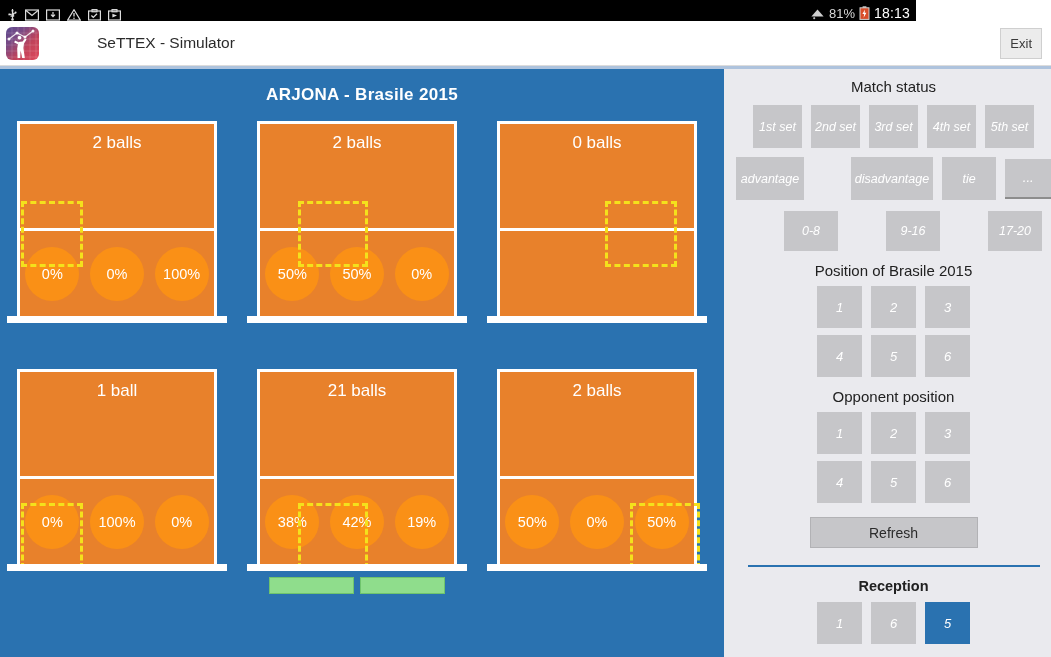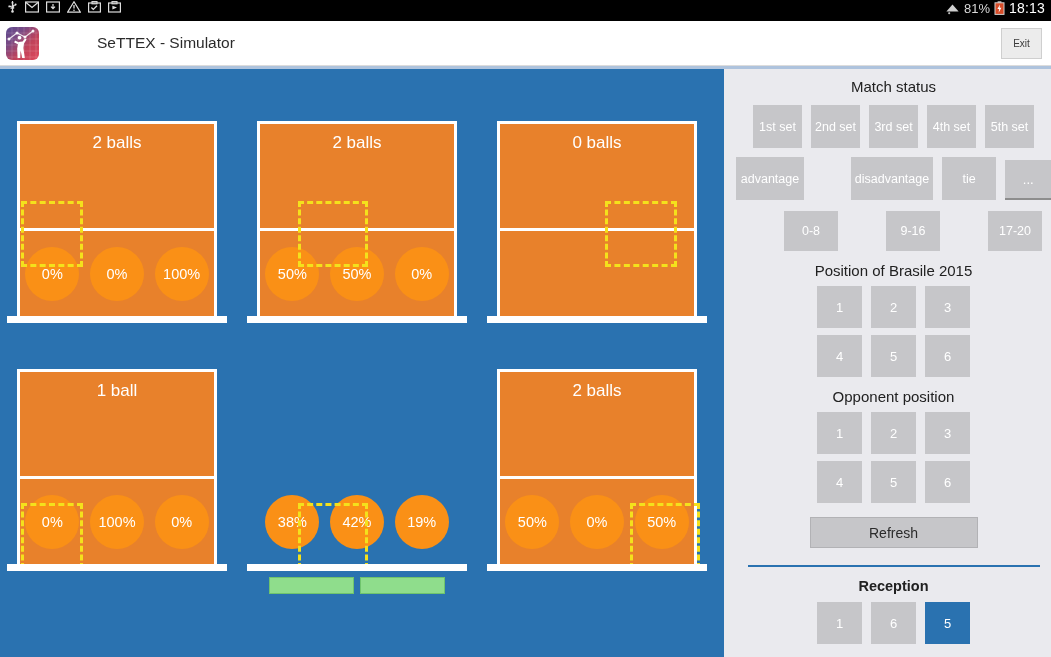--- a/index.html
+++ b/index.html
@@ -6,23 +6,23 @@
   html, body {
     width: 1051px; height: 657px;
     overflow: hidden;
     font-family: "Liberation Sans", sans-serif;
     background: #ffffff;
   }
 
   
   .statusbar {
     position: absolute; left: 0; top: 0;
-    width: 1051px; height: 21px;
+    width: 916px; height: 21px;
     background: #000000;
-    display: flex; align-items: flex-start;
+    display: flex; align-items: flex-end;
     color: #e8e8e8;
   }
   .sb-left { display: flex; align-items: center; gap: 7px; padding-left: 7px; }
   .sb-right { margin-left: auto; display: flex; align-items: center; gap: 4px; padding-right: 6px; }
   .sb-icon { display: inline-block; line-height: 1; }
   .sb-icon svg { display: block; }
   .sb-text { font-size: 14px; color: #ffffff; letter-spacing: .2px; }
   .sb-pct { font-size: 13px; color: #d8d8d8; }
 
   
@@ -45,21 +45,21 @@
   .app-title {
     margin-left: 12px;
     font-size: 15.5px; color: #2b2b2b; font-weight: normal;
   }
   .exit-btn {
     margin-left: auto; margin-right: 9px;
     min-width: 41px; height: 31px;
     background: #ececec;
     border: 1px solid #cfcfcf;
     color: #3a3a3a;
-    font-size: 10px;
+    font-size: 13px;
     display: flex; align-items: center; justify-content: center;
     padding: 8px 9px;
     cursor: pointer;
   }
 
   .thin-rule {
     position: absolute; left: 0; top: 66px;
     width: 1051px; height: 3px;
     background: #aec3dd;
   }
@@ -142,21 +142,21 @@
     position: absolute; left: 724px; top: 69px;
     width: 327px; height: 588px;
     background: #eaeaee;
     padding-left: 12px;
   }
   .side-title {
     text-align: center; color: #212121;
     font-size: 15px; font-weight: normal;
   }
   .side-title.bold { font-weight: bold; font-size: 14.5px; }
-  .btn-row { display: flex; justify-content: center; align-items: flex-end; gap: 9px; }
+  .btn-row { display: flex; justify-content: center; align-items: center; gap: 9px; font-style: italic; }
   .gbtn {
     background: #c6c6c9;
     color: #ffffff;
     font-size: 12.5px;
     display: flex; align-items: center; justify-content: center;
     cursor: pointer;
     border: none;
     font-family: "Liberation Sans", sans-serif;
   }
   .gbtn.set { width: 49px; height: 43px; }
@@ -269,20 +269,21 @@
       <path d="M12.4 15 L11.2 21.5 L11.6 31 L14.2 31 L14.6 23.5 L16.2 31 L18.8 31 L17.4 21 L18 16.5 L20.6 12.6 L19 11.4 L16.6 14.6 Z" fill="#ffffff"></path>
       <path d="M12.6 15.2 L9 13.6 L8.2 15.4 L12 17.3 Z" fill="#ffffff"></path>
     </svg>
   </div>
   <div class="app-title">SeTTEX - Simulator</div>
   <div class="exit-btn">Exit</div>
 </div>
 <div class="thin-rule"></div>
 
 <div class="court-area">
+  <div class="court-heading">ARJONA - Brasile 2015</div>
   <div class="court-grid" id="court-grid">
       <div class="court-cell" style="left: 17px; top: 0px;">
         <div class="court">
           <div class="court-label">2 balls</div>
           <div class="attack-line"></div>
         </div>
         <div class="circles">
           <div class="pct-circle">0%</div>
           <div class="pct-circle">0%</div>
           <div class="pct-circle">100%</div>
@@ -318,20 +319,24 @@
         </div>
         <div class="circles">
           <div class="pct-circle">0%</div>
           <div class="pct-circle">100%</div>
           <div class="pct-circle">0%</div>
         </div>
         <div class="dash-box" style="left:4px;top:134px;width:62px;height:66px;"></div>
         <div class="baseline"></div>
       </div>
       <div class="court-cell" style="left: 257px; top: 248px;">
+        <div class="court">
+          <div class="court-label">21 balls</div>
+          <div class="attack-line"></div>
+        </div>
         <div class="circles">
           <div class="pct-circle">38%</div>
           <div class="pct-circle">42%</div>
           <div class="pct-circle">19%</div>
         </div>
         <div class="dash-box" style="left:41px;top:134px;width:70px;height:66px;"></div>
         <div class="baseline"></div>
         <div class="green-bars">
           <div class="green-bar"></div>
           <div class="green-bar"></div>

